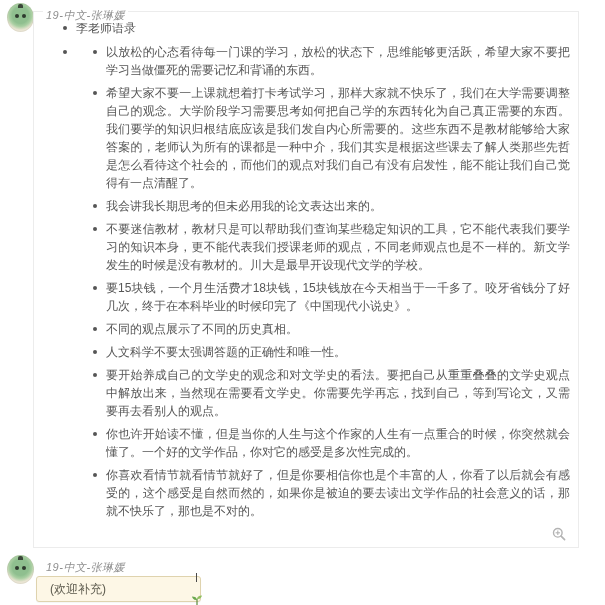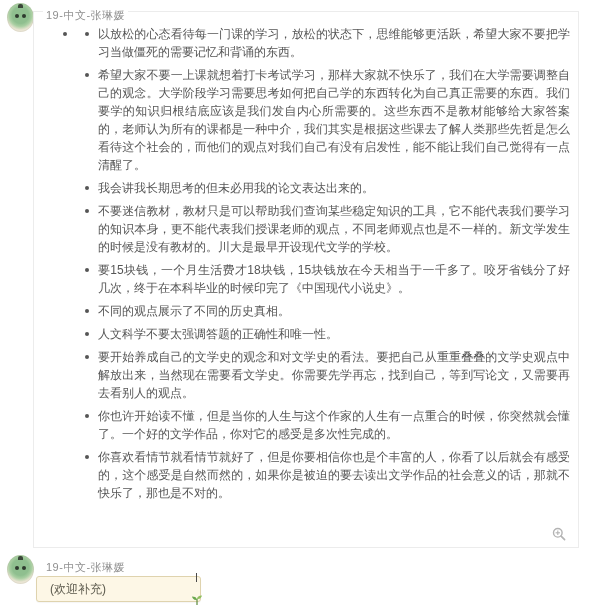--- a/index.html
+++ b/index.html
@@ -1,21 +1,21 @@
 <!DOCTYPE html>
 <html><head>
 <meta charset="utf-8">
 <style>
   * { margin:0; padding:0; box-sizing:border-box; }
   html,body { width:605px; height:605px; background:#ffffff; overflow:hidden;
     font-family:"Liberation Sans","DejaVu Sans",sans-serif; }
   .stage { position:relative; width:605px; height:605px; background:#fff; }
 
   
-  .author-row { position:absolute; display:flex; align-items:flex-start; }
+  .author-row { position:absolute; display:flex; align-items:flex-start;font-style:italic; }
   .author-row.top { left:7px; top:3px; }
   .author-row.bottom { left:7px; top:555px; }
   .avatar { width:27px; height:29px; border-radius:50%; position:relative; flex:0 0 auto;
     background:radial-gradient(circle at 50% 42%, #8fbf8f 0 38%, #a9cfa2 52%, #e9e4d2 68%, #f6f3e8 100%);
     box-shadow:0 0 0 1px rgba(0,0,0,0.05) inset; }
   .avatar::before, .avatar::after { content:""; position:absolute; width:4px; height:4px;
     border-radius:50%; background:#2e3a2e; top:11px; }
   .avatar::before { left:8px; } .avatar::after { right:8px; }
   .avatar .tuft { position:absolute; top:1px; left:11px; width:5px; height:4px;
     background:#3a4638; border-radius:2px 2px 0 0; }
@@ -27,21 +27,21 @@
     background:#fff; border:1px solid #ececec; z-index:1; }
 
   .note-body { padding:7px 6px 0 0; }
   ul { list-style:none; }
   .lv1 { margin-left:42px; }
   .lv1 > li { position:relative; font-size:12px; line-height:18px; color:#565656; }
   .lv1 > li::before { content:""; position:absolute; left:-13px; top:7px; width:4px; height:4px;
     border-radius:50%; background:#555; }
   .lv2 { margin:6px 0 0 22px; }
   .lv2 > li { position:relative; font-size:12px; line-height:18px; color:#565656;
-    margin-bottom:5px; text-align:justify; padding-right:2px; }
+    margin-bottom:5px; text-align:justify; padding-right:2px;margin-left:8px; }
   .lv2 > li::before { content:""; position:absolute; left:-13px; top:7px; width:4px; height:4px;
     border-radius:50%; background:#555; }
 
   .zoom-corner { position:absolute; right:12px; bottom:6px; width:14px; height:14px; cursor:pointer; }
 
   
   .bubble { position:absolute; left:36px; top:576px; width:165px; height:26px;
     background:#fdf7e6; border:1px solid #dfd3ae; border-radius:3px;
     display:flex; align-items:center; padding-left:13px; z-index:2;
     box-shadow:0 1px 1px rgba(0,0,0,0.04); }
@@ -50,20 +50,21 @@
   .sprout { position:absolute; right:-5px; bottom:-7px; width:16px; height:16px; }
 </style>
 </head>
 <body>
 
 <div class="stage">
 
   <div class="note-card">
     <div class="note-body">
       <ul class="lv1">
+        <li>李老师语录</li>
         <li style="list-style:none">
           <ul class="lv2">
             <li>以放松的心态看待每一门课的学习，放松的状态下，思维能够更活跃，希望大家不要把学习当做僵死的需要记忆和背诵的东西。</li>
             <li>希望大家不要一上课就想着打卡考试学习，那样大家就不快乐了，我们在大学需要调整自己的观念。大学阶段学习需要思考如何把自己学的东西转化为自己真正需要的东西。我们要学的知识归根结底应该是我们发自内心所需要的。这些东西不是教材能够给大家答案的，老师认为所有的课都是一种中介，我们其实是根据这些课去了解人类那些先哲是怎么看待这个社会的，而他们的观点对我们自己有没有启发性，能不能让我们自己觉得有一点清醒了。</li>
             <li>我会讲我长期思考的但未必用我的论文表达出来的。</li>
             <li>不要迷信教材，教材只是可以帮助我们查询某些稳定知识的工具，它不能代表我们要学习的知识本身，更不能代表我们授课老师的观点，不同老师观点也是不一样的。新文学发生的时候是没有教材的。川大是最早开设现代文学的学校。</li>
             <li>要15块钱，一个月生活费才18块钱，15块钱放在今天相当于一千多了。咬牙省钱分了好几次，终于在本科毕业的时候印完了《中国现代小说史》。</li>
             <li>不同的观点展示了不同的历史真相。</li>
             <li>人文科学不要太强调答题的正确性和唯一性。</li>
             <li>要开始养成自己的文学史的观念和对文学史的看法。要把自己从重重叠叠的文学史观点中解放出来，当然现在需要看文学史。你需要先学再忘，找到自己，等到写论文，又需要再去看别人的观点。</li>

